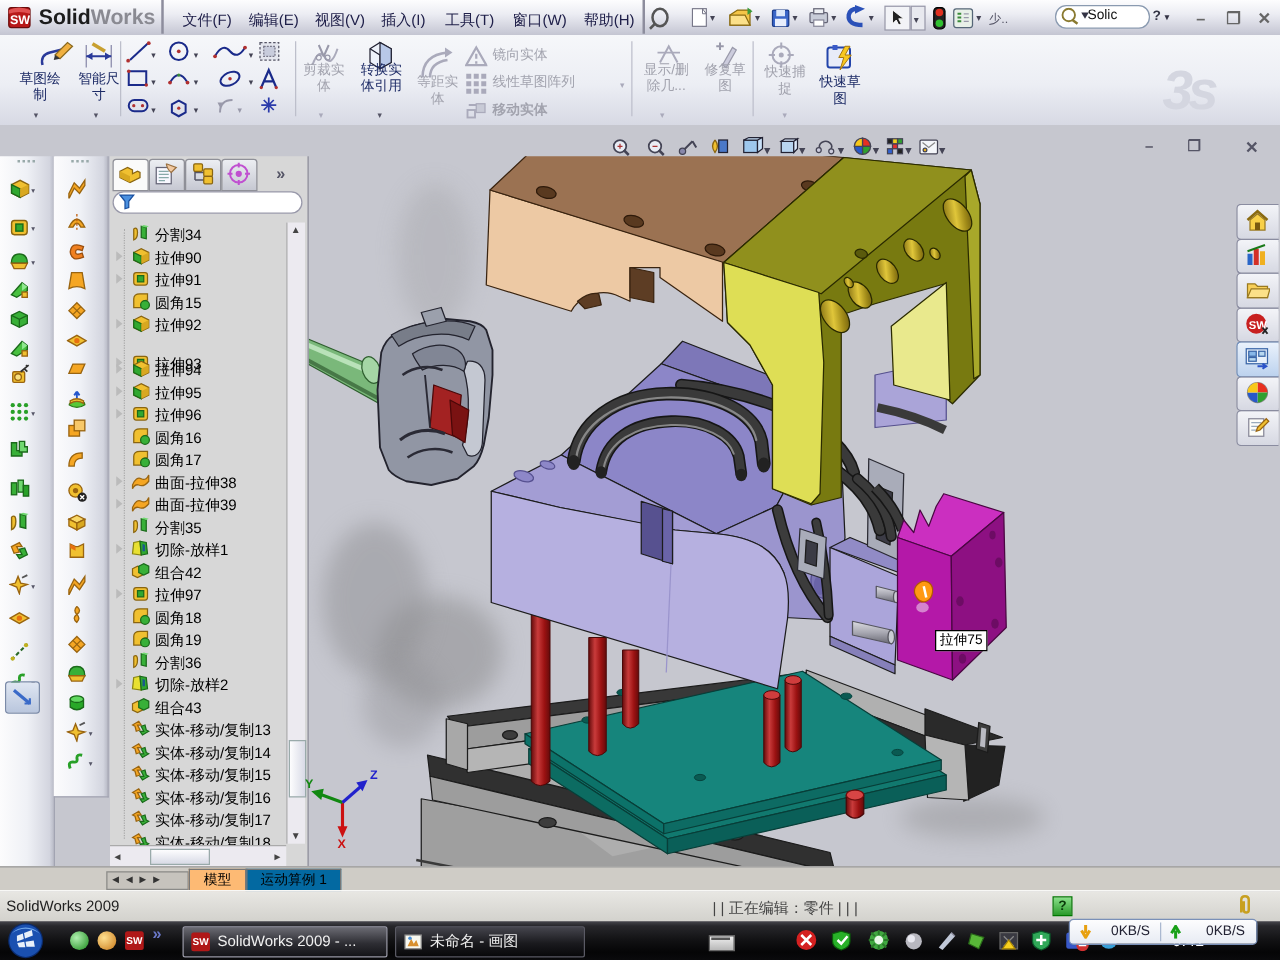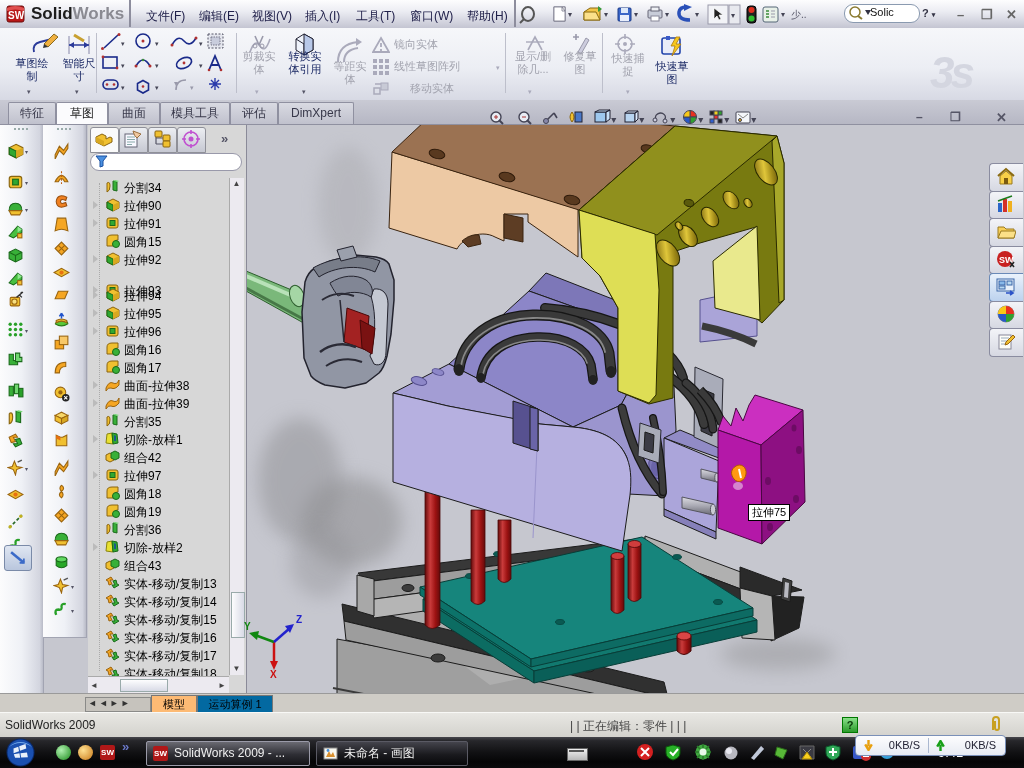--- a/index.html
+++ b/index.html
@@ -1013,21 +1013,21 @@
         <rect x="7" y="13" width="4" height="4" fill="#aab"></rect>
         <rect x="13" y="13" width="4" height="4" fill="#aab"></rect>
     </svg>
     <div class="abs cmtext cmgrey" style="left:394px;top:32px;width:76px;text-align:left;">线性草图阵列</div>
     <div class="abs cmdrop" style="left:496px;top:36px;color:#aab;">▾</div>
     <svg class="abs" style="left:372px;top:52px" width="18" height="18" viewBox="0 0 18 18">
       <rect x="2" y="8" width="6" height="6" fill="none" stroke="#aab" stroke-width="1.5"></rect>
       <rect x="9" y="3" width="7" height="7" fill="#c8cad6" stroke="#aab"></rect>
       <path d="M3 4 l6 0" stroke="#aab" stroke-width="1.5"></path>
     </svg>
-    <div class="abs cmtext cmgrey" style="left:394px;top:54px;width:60px;text-align:right;">移动实体</div>
+    <div class="abs cmtext cmgrey" style="left:394px;top:54px;width:60px;text-align:left;font-weight:bold;">移动实体</div>
     <div class="abs cmsep" style="left:505px;"></div>
     <svg class="abs" style="left:524px;top:6px" width="22" height="20" viewBox="0 0 22 20">
       <path d="M4 16 L11 3 L18 16" fill="none" stroke="#aab" stroke-width="1.6"></path>
       <path d="M2 8 L20 8" stroke="#aab" stroke-width="1.4"></path>
     </svg>
     <div class="abs cmtext cmgrey" style="left:508px;top:22px;width:50px;">显示/删<br>除几...</div>
     <div class="abs cmdrop" style="left:528px;top:60px;color:#aab;">▾</div>
     <svg class="abs" style="left:568px;top:4px" width="24" height="24" viewBox="0 0 24 24">
       <path d="M8 2 l0 6 M5 5 l6 0" stroke="#99a" stroke-width="1.6"></path>
       <path d="M10 20 L18 6 L21 8 L13 22 Z" fill="#ccd" stroke="#99a"></path>
@@ -1040,28 +1040,20 @@
       <path d="M11 1 l0 5 M11 16 l0 5 M1 11 l5 0 M16 11 l5 0" stroke="#aab" stroke-width="1.6"></path>
     </svg>
     <div class="abs cmtext cmgrey" style="left:606px;top:24px;width:44px;">快速捕<br>捉</div>
     <div class="abs cmdrop" style="left:626px;top:60px;color:#aab;">▾</div>
     <svg class="abs" style="left:660px;top:6px" width="26" height="26" viewBox="0 0 26 26">
       <rect x="2" y="4" width="18" height="16" rx="2" fill="#e8ecf8" stroke="#2244aa" stroke-width="1.6"></rect>
       <path d="M6 2 l4 0 0 4 -4 0 z" fill="#3a5ac8"></path>
       <path d="M16 3 l-5 9 4 0 -3 10 9 -12 -5 0 4 -7 z" fill="#f8c820" stroke="#a87810" stroke-width="0.8"></path>
     </svg>
     <div class="abs cmtext" style="left:648px;top:32px;width:48px;">快速草<br>图</div>
-  </div>
-  <div id="tabrow" class="abs">
-    <div class="abs ctab" style="left:8px;width:46px;">特征</div>
-    <div class="abs ctab act" style="left:56px;width:50px;">草图</div>
-    <div class="abs ctab" style="left:108px;width:50px;">曲面</div>
-    <div class="abs ctab" style="left:160px;width:68px;">模具工具</div>
-    <div class="abs ctab" style="left:230px;width:46px;">评估</div>
-    <div class="abs ctab" style="left:278px;width:74px;">DimXpert</div>
   </div>
   <div id="mtabs" class="abs">
     <div class="abs" style="left:85px;top:3px;width:64px;height:13px;background:#c6c3bd;border:1px solid #8a8a88;"></div>
     <div class="abs" style="left:88px;top:4px;font-size:9px;color:#333;letter-spacing:2px;">◄◄►►</div>
     <div class="abs" style="left:151px;top:1px;width:44px;height:17px;background:#fdba74;border:1px solid #777;border-bottom:none;font-size:11px;text-align:center;line-height:16px;">模型</div>
     <div class="abs" style="left:197px;top:1px;width:74px;height:17px;background:#0369a1;border:1px solid #777;border-bottom:none;font-size:11px;text-align:center;line-height:16px;">运动算例 1</div>
   </div>
   <div id="status" class="abs">
     <div class="abs" style="left:5px;top:5px;">SolidWorks 2009</div>
     <div class="abs" style="left:570px;top:5px;color:#444;">| | 正在编辑：零件 | | |</div>

